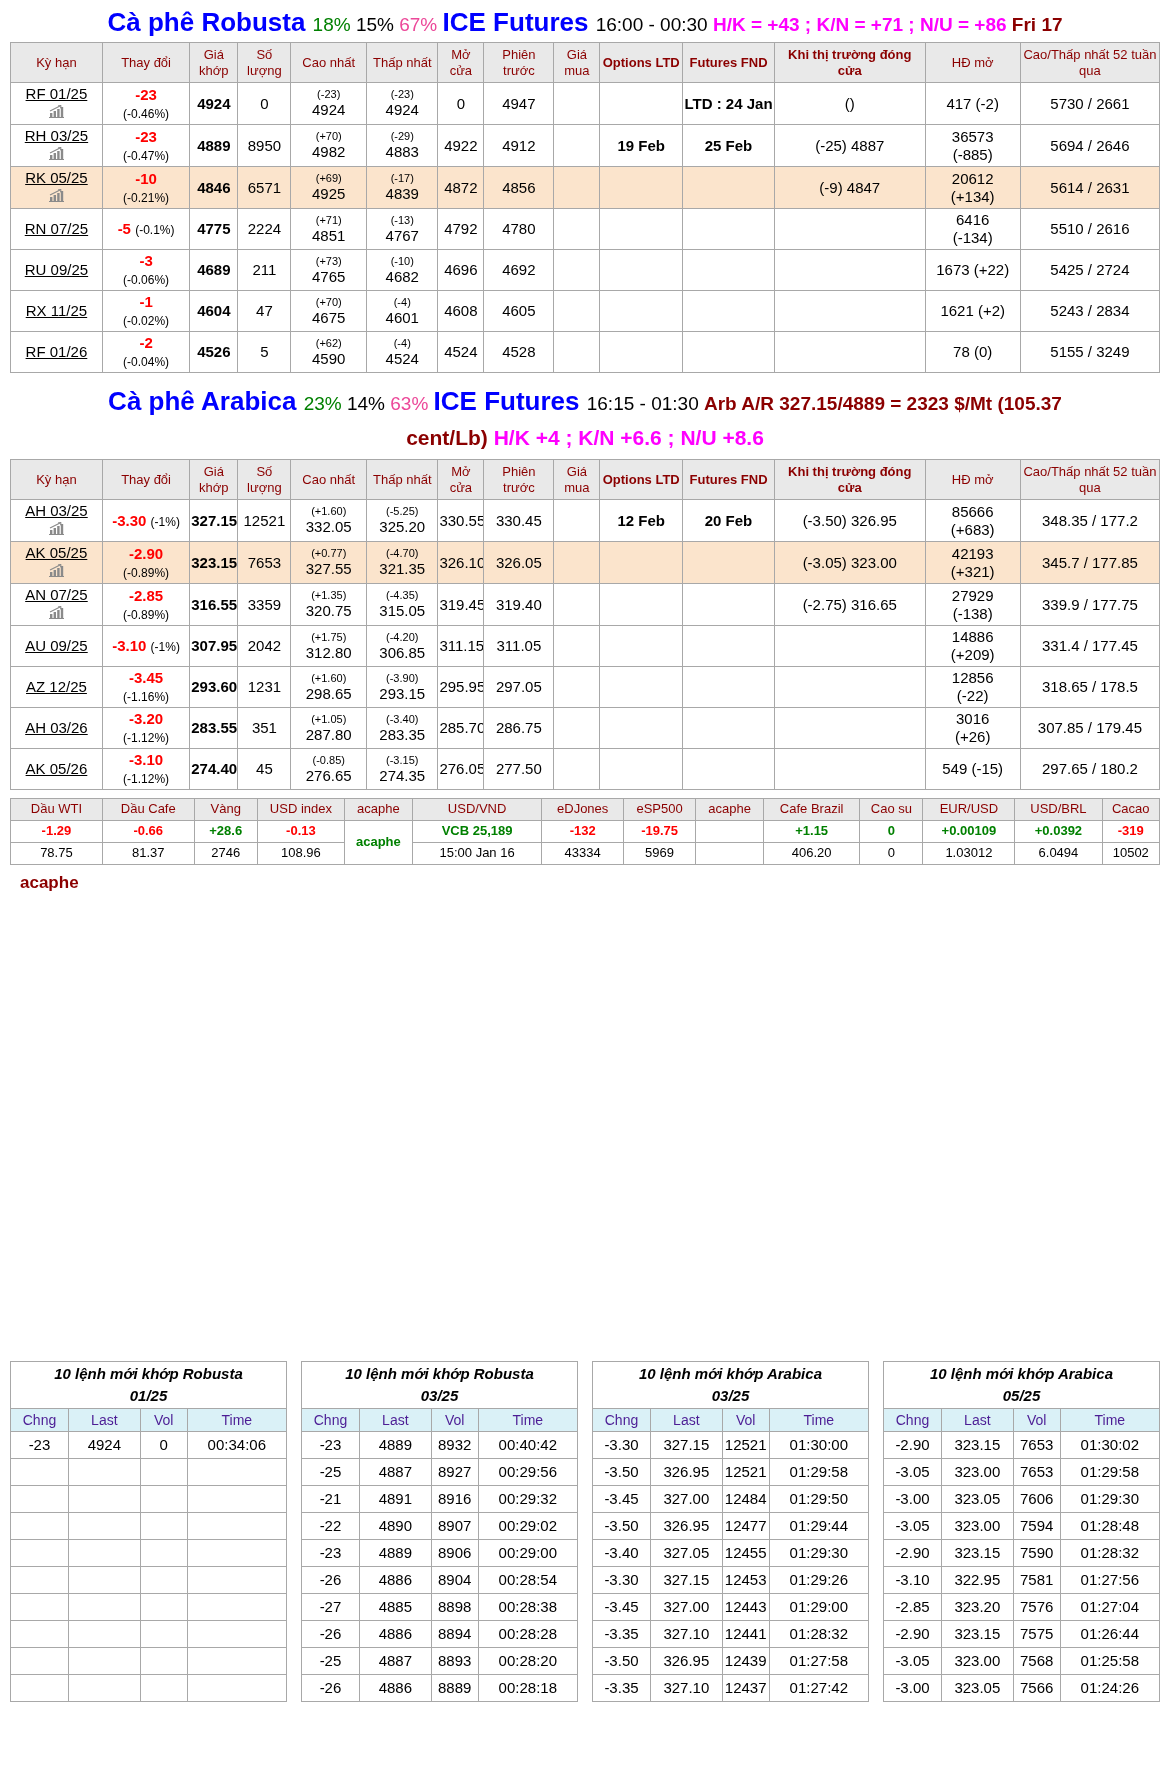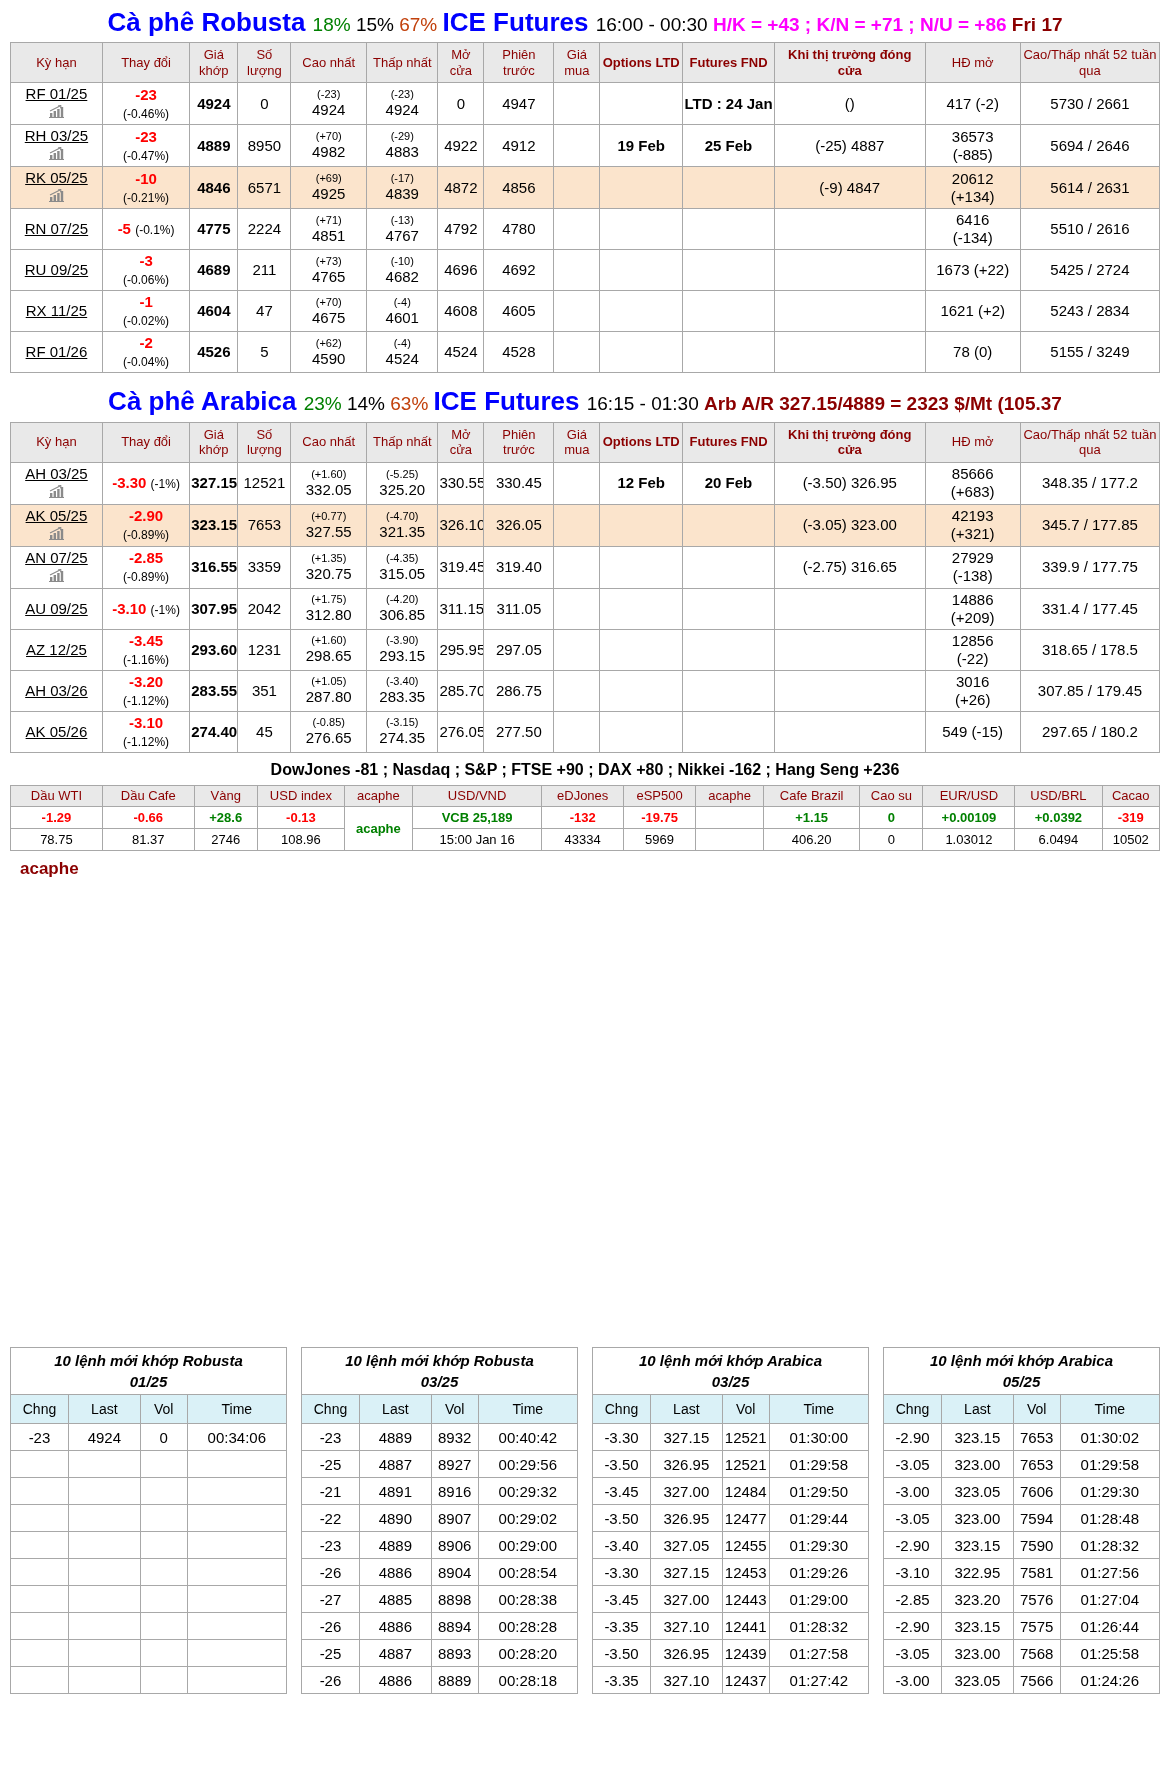--- a/index.html
+++ b/index.html
@@ -7,21 +7,21 @@
     width: 1170px; height: 1791px;
     font-family: "Liberation Sans", sans-serif;
     background: #ffffff; color: #000;
     overflow: hidden;
   }
   .page { padding: 2px 10px 0 10px; }
 
   
   .title-line { text-align: center; font-size: 19px; line-height: 1.55; white-space: nowrap; }
   .title-line2 { text-align: center; font-size: 21px; line-height: 1.5; margin-bottom: 6px; }
-  .c-blue { color: #0000ff; } .c-green { color: #008000; } .c-red { color: #c2410c; }
+  .c-blue { color: #0000ff; } .c-green { color: #008000; } .c-red { color: #ec4899; }
   .c-magenta { color: #ff00ff; } .c-darkred { color: #8b0000; } .c-black { color: #000; }
   .bold { font-weight: bold; } .big { font-size: 26px; }
 
   
   table.futures {
     width: 100%; border-collapse: collapse; table-layout: fixed;
     border: 1px solid #808080; margin-bottom: 8px;
   }
   table.futures th, table.futures td {
     border: 1px solid #a8a8a8; text-align: center; vertical-align: middle;
@@ -73,22 +73,22 @@
   }
   table.orders th, table.orders td {
     border: 1px solid #a8a8a8; text-align: center; vertical-align: middle;
     overflow: hidden;
   }
   .otitle {
     font-size: 15px; font-weight: bold; font-style: italic;
     height: 47px; line-height: 1.45; background: #fff; color: #000;
   }
   table.orders th.ocol {
-    background: #daf1f7; color: #000000; font-weight: normal;
-    font-size: 14px; height: 29px;
+    background: #daf1f7; color: #4c1d95; font-weight: normal;
+    font-size: 14px; height: 23px;
   }
   table.orders td { font-size: 15px; height: 27px; color: #000; }
 </style>
 </head>
 <body>
 
 <div class="page">
 
   <div class="title-line" id="robusta-line1"><span class="c-blue bold big">Cà phê Robusta </span><span class="c-green">18% </span><span class="c-black">15% </span><span class="c-red">67% </span><span class="c-blue bold big">ICE Futures </span><span class="c-black">16:00 - 00:30 </span><span class="c-magenta bold">H/K = +43 ; K/N = +71 ; N/U = +86 </span><span class="c-darkred bold">Fri 17</span></div>
 
@@ -314,20 +314,21 @@
           <td class="boldcell"></td>
           <td class="boldcell pre"></td>
           <td></td>
           <td class="pre">78 (0)</td>
           <td>5155 / 3249</td>
         </tr>
       </tbody>
   </table>
 
   <div class="title-line" id="arabica-line1"><span class="c-blue bold big">Cà phê Arabica </span><span class="c-green">23% </span><span class="c-black">14% </span><span class="c-red">63% </span><span class="c-blue bold big">ICE Futures </span><span class="c-black">16:15 - 01:30 </span><span class="c-darkred bold">Arb A/R 327.15/4889 = 2323 $/Mt (105.37</span></div>
+  <div class="title-line2" id="arabica-line2"><span class="c-darkred bold">cent/Lb) </span><span class="c-magenta bold">H/K +4 ; K/N +6.6 ; N/U +8.6</span></div>
 
   <table class="futures" id="arabica-table">
     <colgroup>
         <col style="width: 8%;">
         <col style="width: 7.6%;">
         <col style="width: 4.2%;">
         <col style="width: 4.6%;">
         <col style="width: 6.6%;">
         <col style="width: 6.2%;">
         <col style="width: 4%;">
@@ -546,21 +547,20 @@
           <td></td>
           <td class="boldcell"></td>
           <td class="boldcell pre"></td>
           <td></td>
           <td class="pre">549 (-15)</td>
           <td>297.65 / 180.2</td>
         </tr>
       </tbody>
   </table>
 
-  <div class="indices">DowJones -81 ; Nasdaq ; S&amp;P ; FTSE +90 ; DAX +80 ; Nikkei -162 ; Hang Seng +236</div>
 
   <table class="market" id="market-table">
     <colgroup>
         <col style="width: 8%;">
         <col style="width: 8%;">
         <col style="width: 5.5%;">
         <col style="width: 7.6%;">
         <col style="width: 5.9%;">
         <col style="width: 11.3%;">
         <col style="width: 7.1%;">

